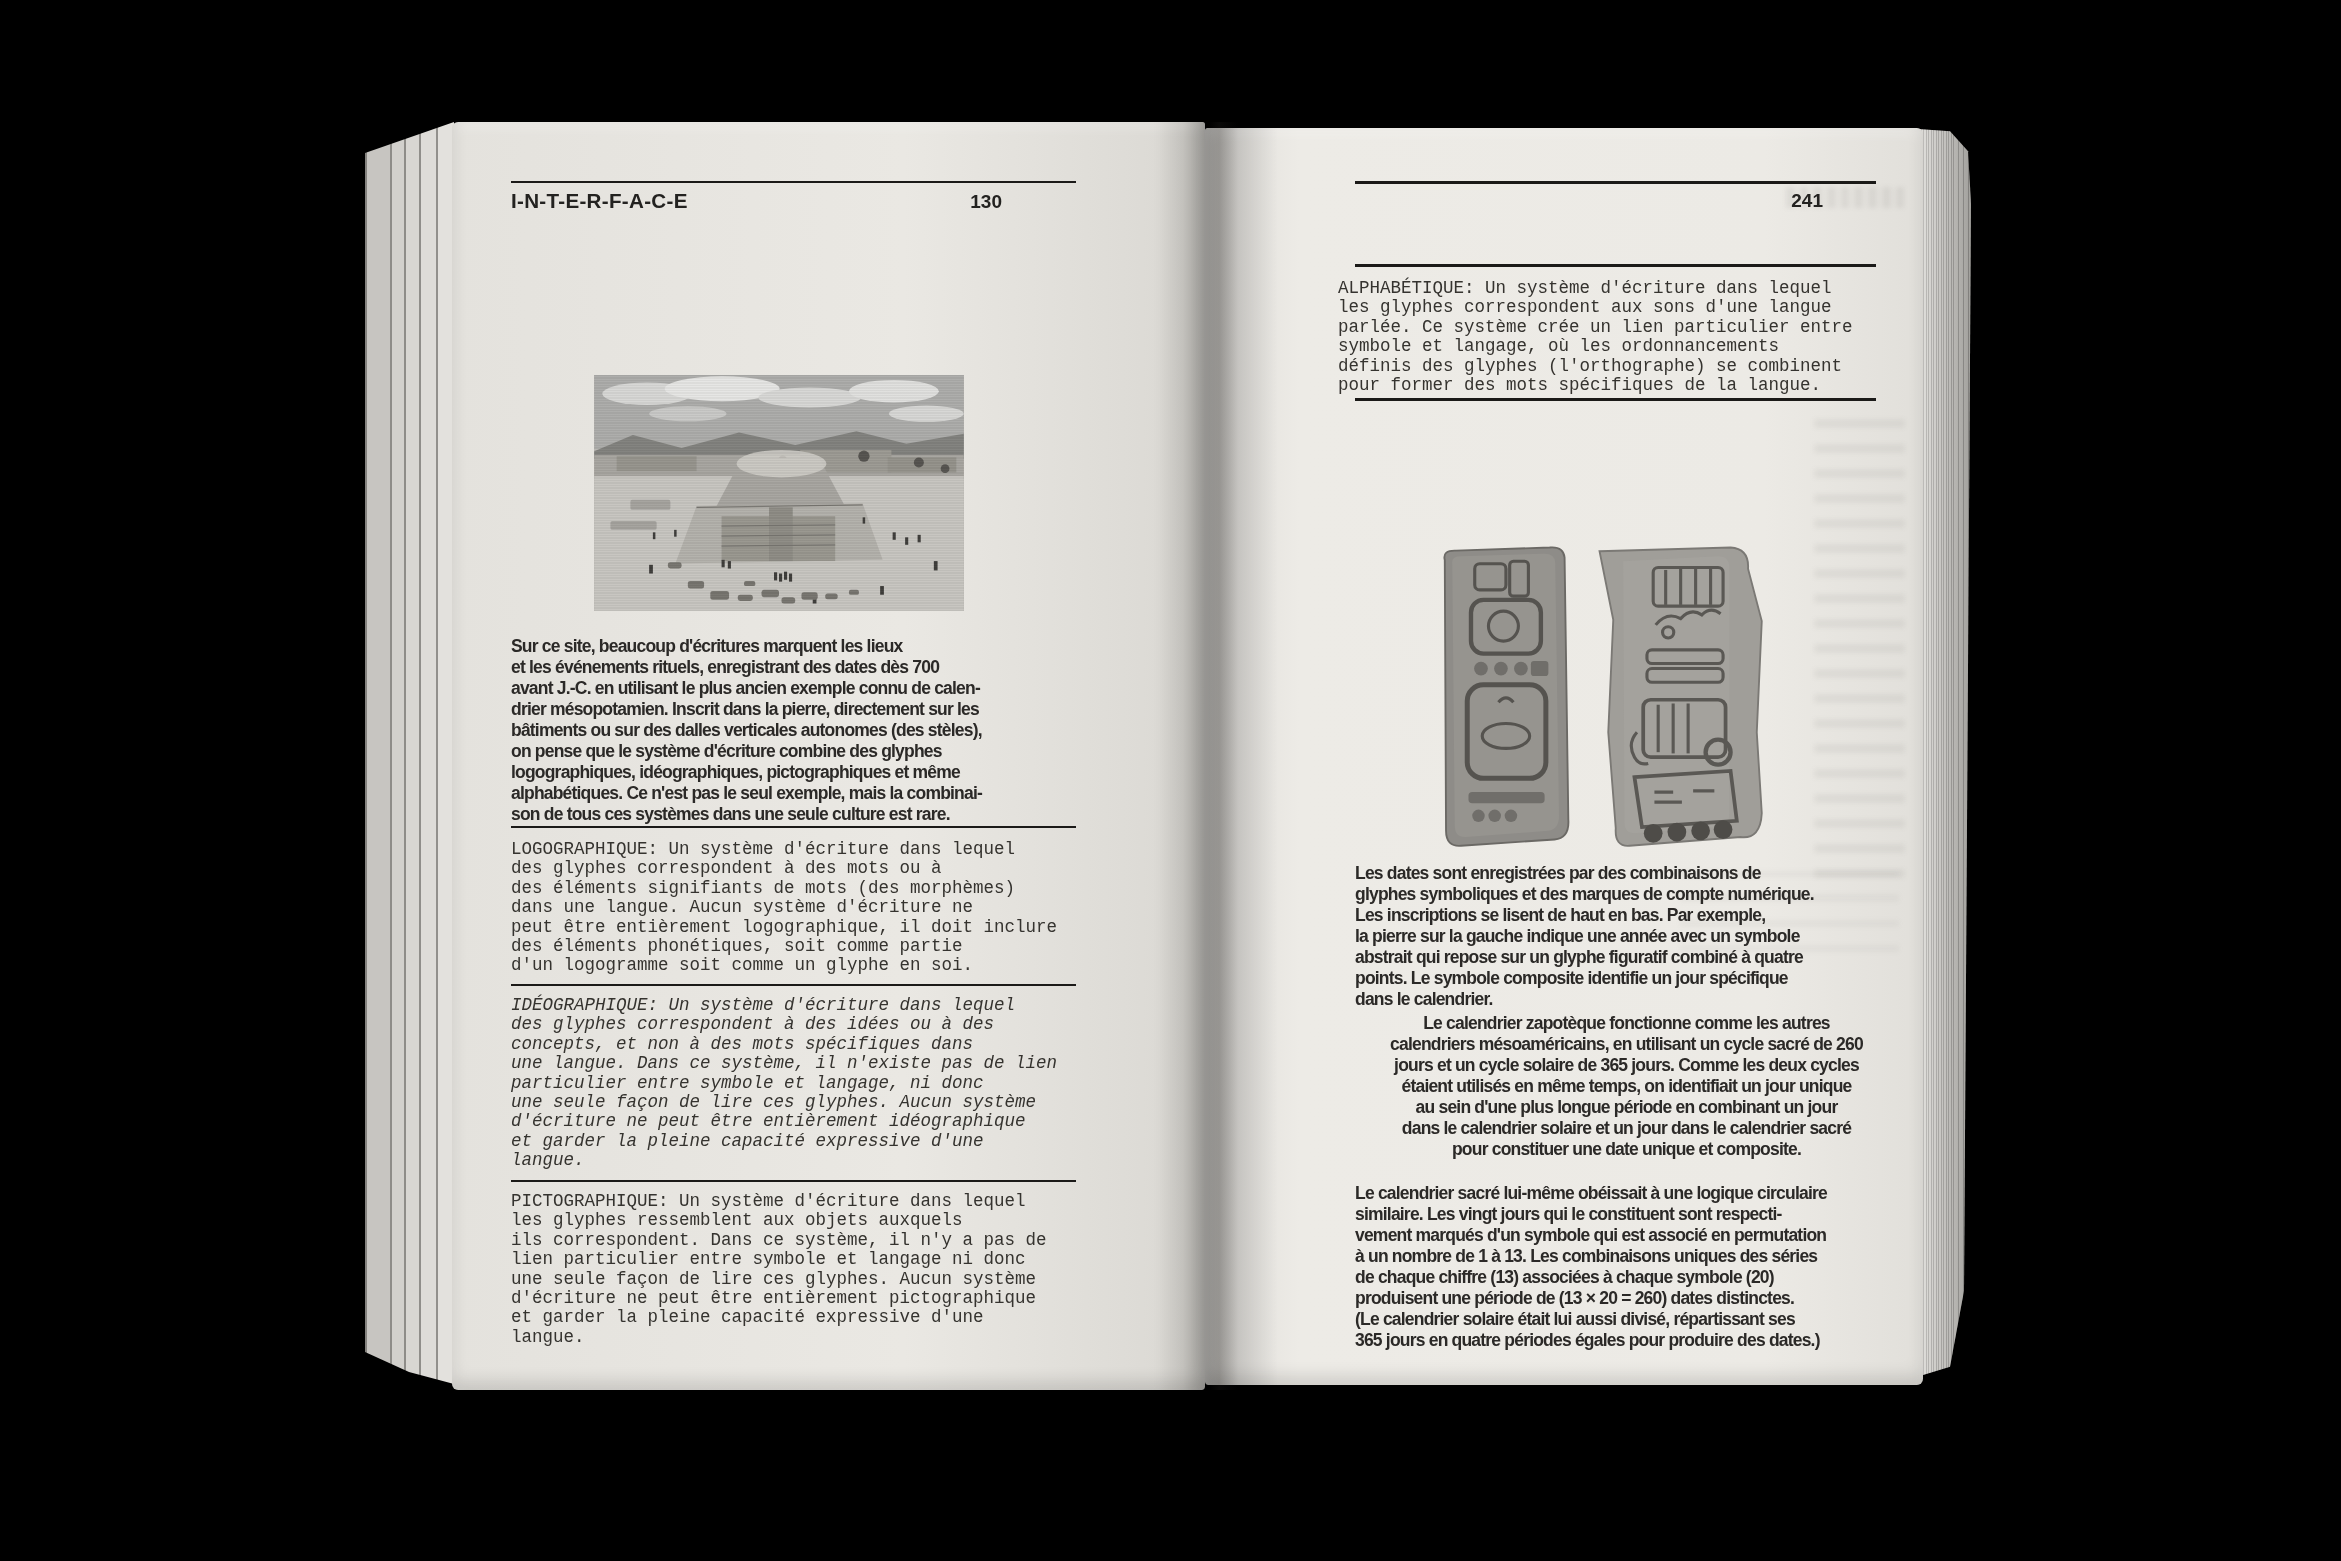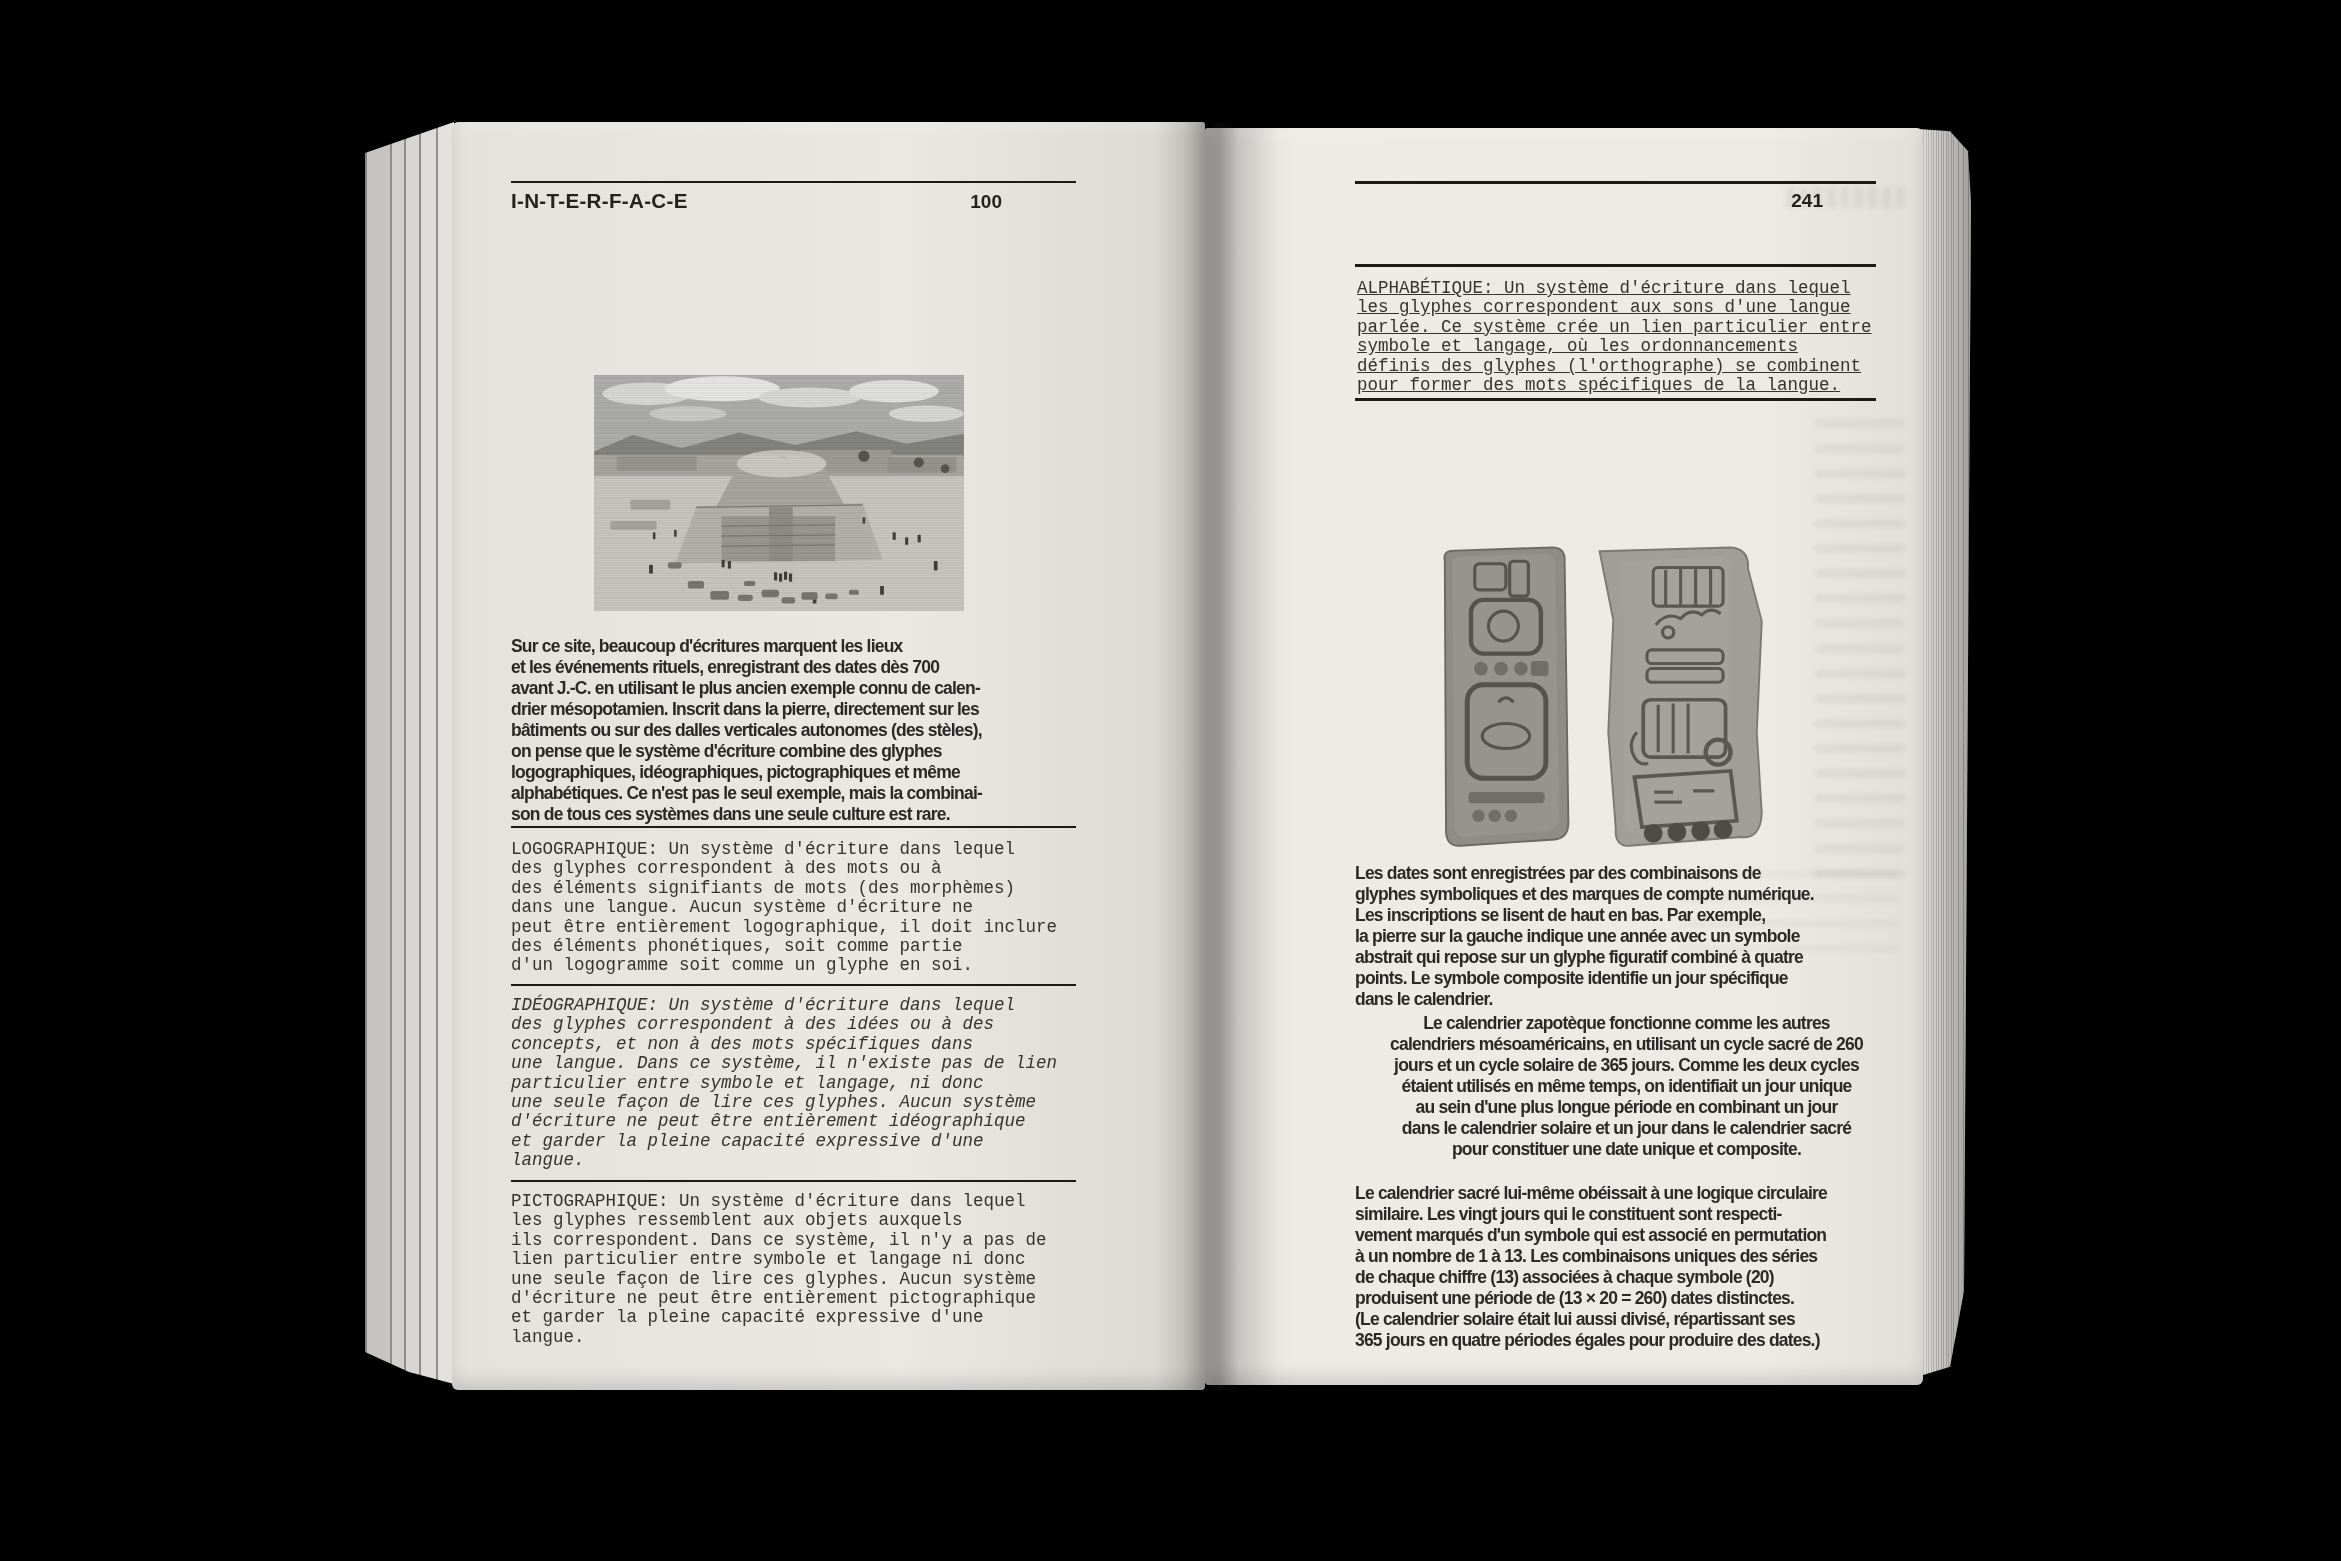--- a/index.html
+++ b/index.html
@@ -54,21 +54,21 @@
   .pl-rule3{left:59px;top:862px;width:565px;}
   .pl-def2{left:59px;top:874px;width:565px;font-style:italic;}
   .pl-rule4{left:59px;top:1058px;width:565px;}
   .pl-def3{left:59px;top:1070px;width:565px;}
 
   
   .pr-rule1{left:150px;top:53px;width:521px;}
   .pr-pagenum{position:absolute;left:150px;top:62px;width:521px;text-align:right;padding-right:0;}
   .pr-pagenum .hdr-num{padding-right:53px;}
   .pr-rule2{left:150px;top:136px;width:521px;}
-  .pr-defA{left:152px;top:151px;width:537px;text-decoration:underline;}
+  .pr-defA{left:133px;top:151px;width:537px;}
   .pr-rule3{left:150px;top:270px;width:521px;}
   .pr-p1{left:150px;top:304px;width:543px;}
   .pr-stelae{position:absolute;left:231px;top:417px;width:362px;height:307px;}
   .pr-p2{left:150px;top:735px;width:543px;}
   .pr-p3{left:150px;top:885px;width:543px;text-align:center;}
   .pr-p4{left:150px;top:1055px;width:543px;}
 
   
   .ghost{position:absolute;pointer-events:none;filter:blur(2.5px);opacity:.6;}
   .ghost-header{left:581px;top:59px;width:119px;height:21px;
@@ -84,21 +84,21 @@
 <div class="stage">
   <div class="book">
 
     <div class="edge-left"></div>
     <div class="edge-right"></div>
 
     <div class="page page-left">
       <div class="rule pl-rule1"></div>
       <div class="pl-header">
           <span class="hdr-title">I-N-T-E-R-F-A-C-E</span>
-          <span class="hdr-num">100</span>
+          <span class="hdr-num">130</span>
         </div>
 
 
       <div class="pl-photo">
         <svg width="370" height="236" viewBox="0 0 592 378">
           <rect x="0" y="0" width="592" height="118" fill="#acacaa"></rect>
           <g fill="#d7d7d5">
             <ellipse cx="85" cy="30" rx="72" ry="18"></ellipse>
             <ellipse cx="205" cy="22" rx="92" ry="20" fill="#e6e6e4"></ellipse>
             <ellipse cx="345" cy="36" rx="82" ry="16"></ellipse>

